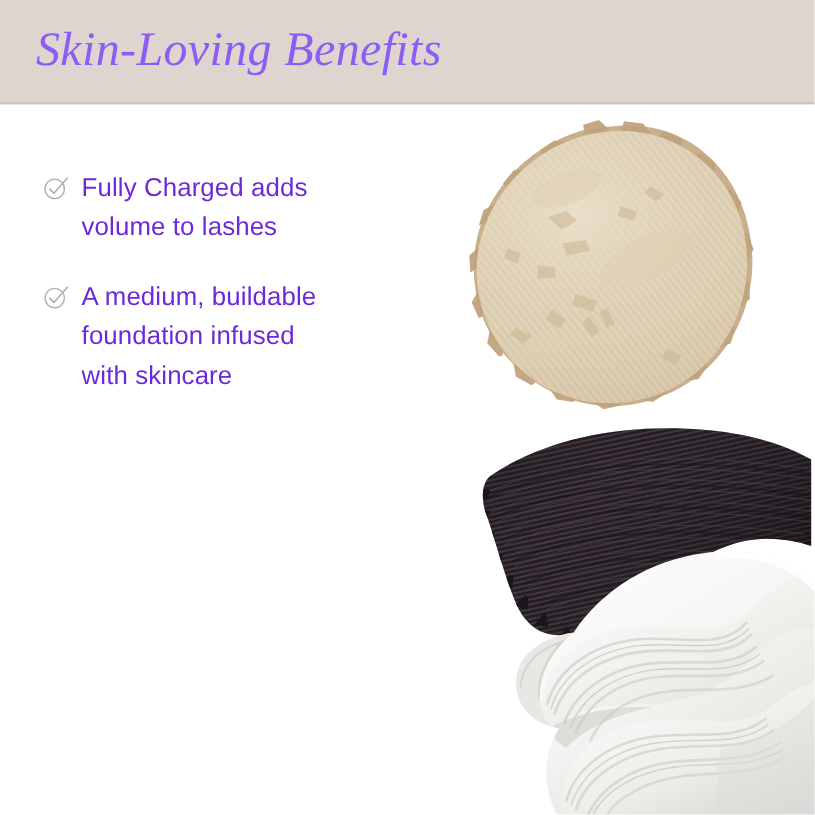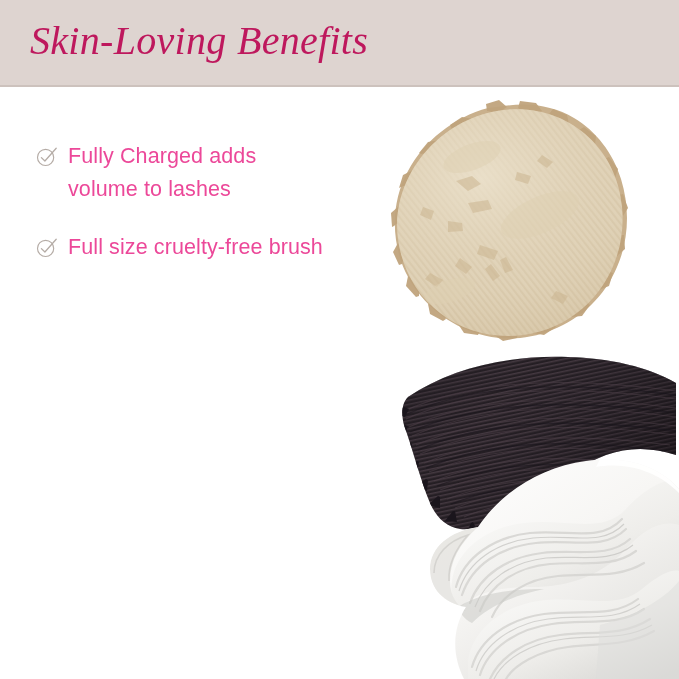--- a/index.html
+++ b/index.html
@@ -38,21 +38,21 @@
   }
   .header-title {
     position: absolute;
     left: 30px;
     top: 17px;
     font-family: "Liberation Serif", "DejaVu Serif", serif;
     font-style: italic;
     font-weight: 400;
     font-size: 40px;
     letter-spacing: 0.3px;
-    color: #be185d;
+    color: #8b5cf6;
     white-space: nowrap;
     line-height: 48px;
   }
 
   
   .benefits {
     position: absolute;
     left: 36px;
     top: 140px;
     width: 400px;
@@ -71,21 +71,21 @@
     width: 22px;
     height: 22px;
     display: block;
   }
   .benefit-text {
     font-family: "Liberation Sans", sans-serif;
     font-weight: 300;
     font-size: 21.5px;
     line-height: 33px;
     letter-spacing: 0.1px;
-    color: #ec4899;
+    color: #6d28d9;
     white-space: pre-line;
   }
 
   
   .art {
     position: absolute;
     left: 360px;
     top: 95px;
     width: 319px;
     height: 584px;
@@ -107,30 +107,32 @@
       <span class="check-icon">
         <svg viewBox="0 0 22 22" width="22" height="22">
           <circle cx="9.6" cy="11.4" r="8.1" fill="none" stroke="#b5aca6" stroke-width="1.15"></circle>
           <path d="M5.4 11.6 L8.9 15.0 L20.2 2.3" fill="none" stroke="#b5aca6" stroke-width="1.3" stroke-linecap="round" stroke-linejoin="round"></path>
         </svg>
       </span>
       <div class="benefit-text">Fully Charged adds
 volume to lashes</div>
     </div>
 
-
     <div class="benefit-item">
       <span class="check-icon">
         <svg viewBox="0 0 22 22" width="22" height="22">
           <circle cx="9.6" cy="11.4" r="8.1" fill="none" stroke="#b5aca6" stroke-width="1.15"></circle>
           <path d="M5.4 11.6 L8.9 15.0 L20.2 2.3" fill="none" stroke="#b5aca6" stroke-width="1.3" stroke-linecap="round" stroke-linejoin="round"></path>
         </svg>
       </span>
-      <div class="benefit-text">Full size cruelty-free brush</div>
+      <div class="benefit-text">A medium, buildable
+foundation infused
+with skincare</div>
     </div>
+
 
 
   </div>
 
   <div class="art">
     <svg width="319" height="584" viewBox="0 0 319 584">
       <defs>
 
         <pattern id="powderStripes" width="5" height="5" patternUnits="userSpaceOnUse" patternTransform="rotate(-38)">
           <rect width="5" height="5" fill="#dfd1b6"></rect>

